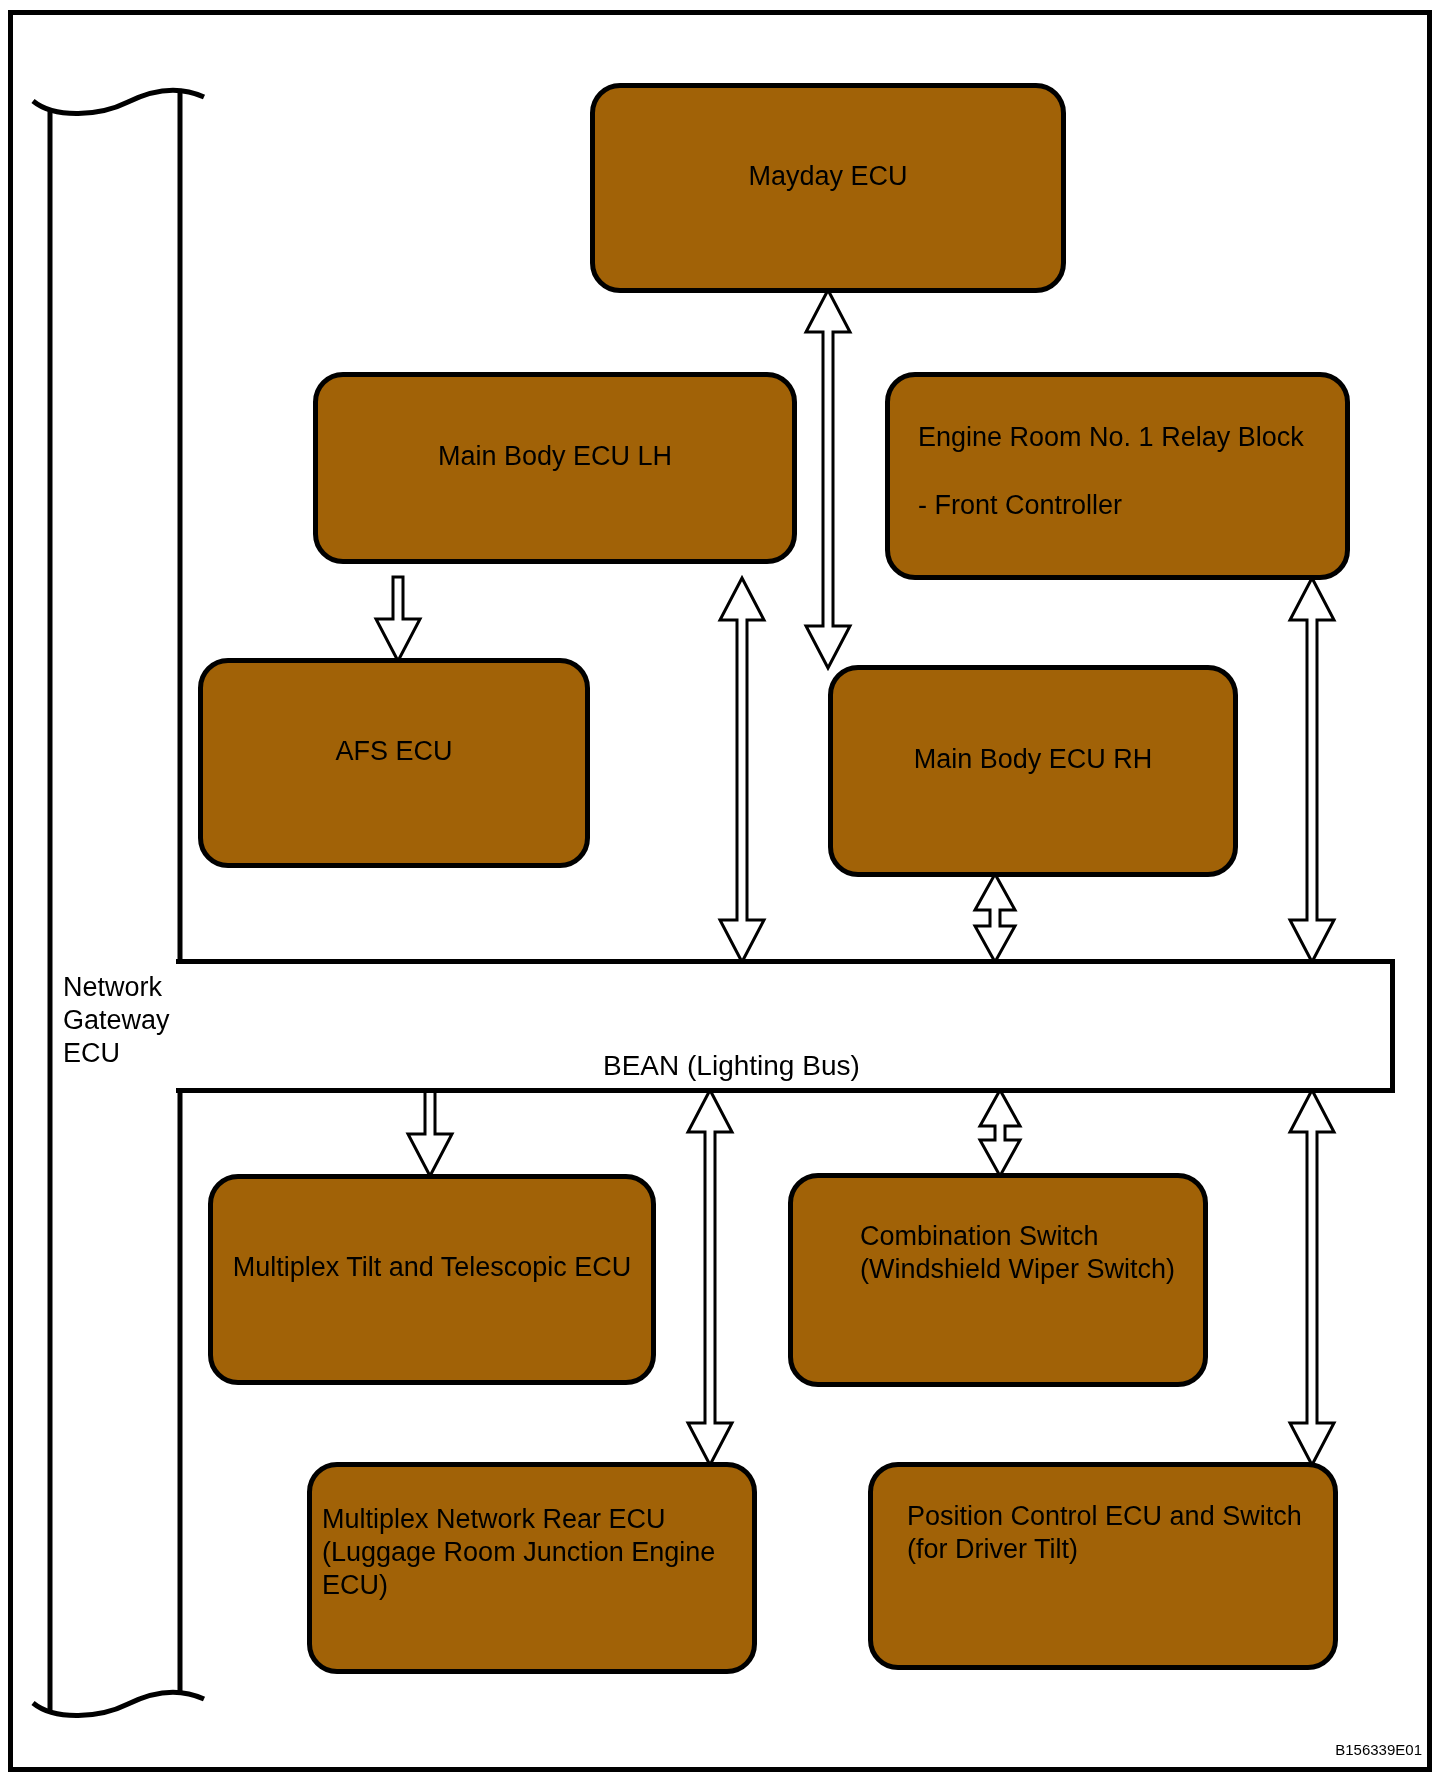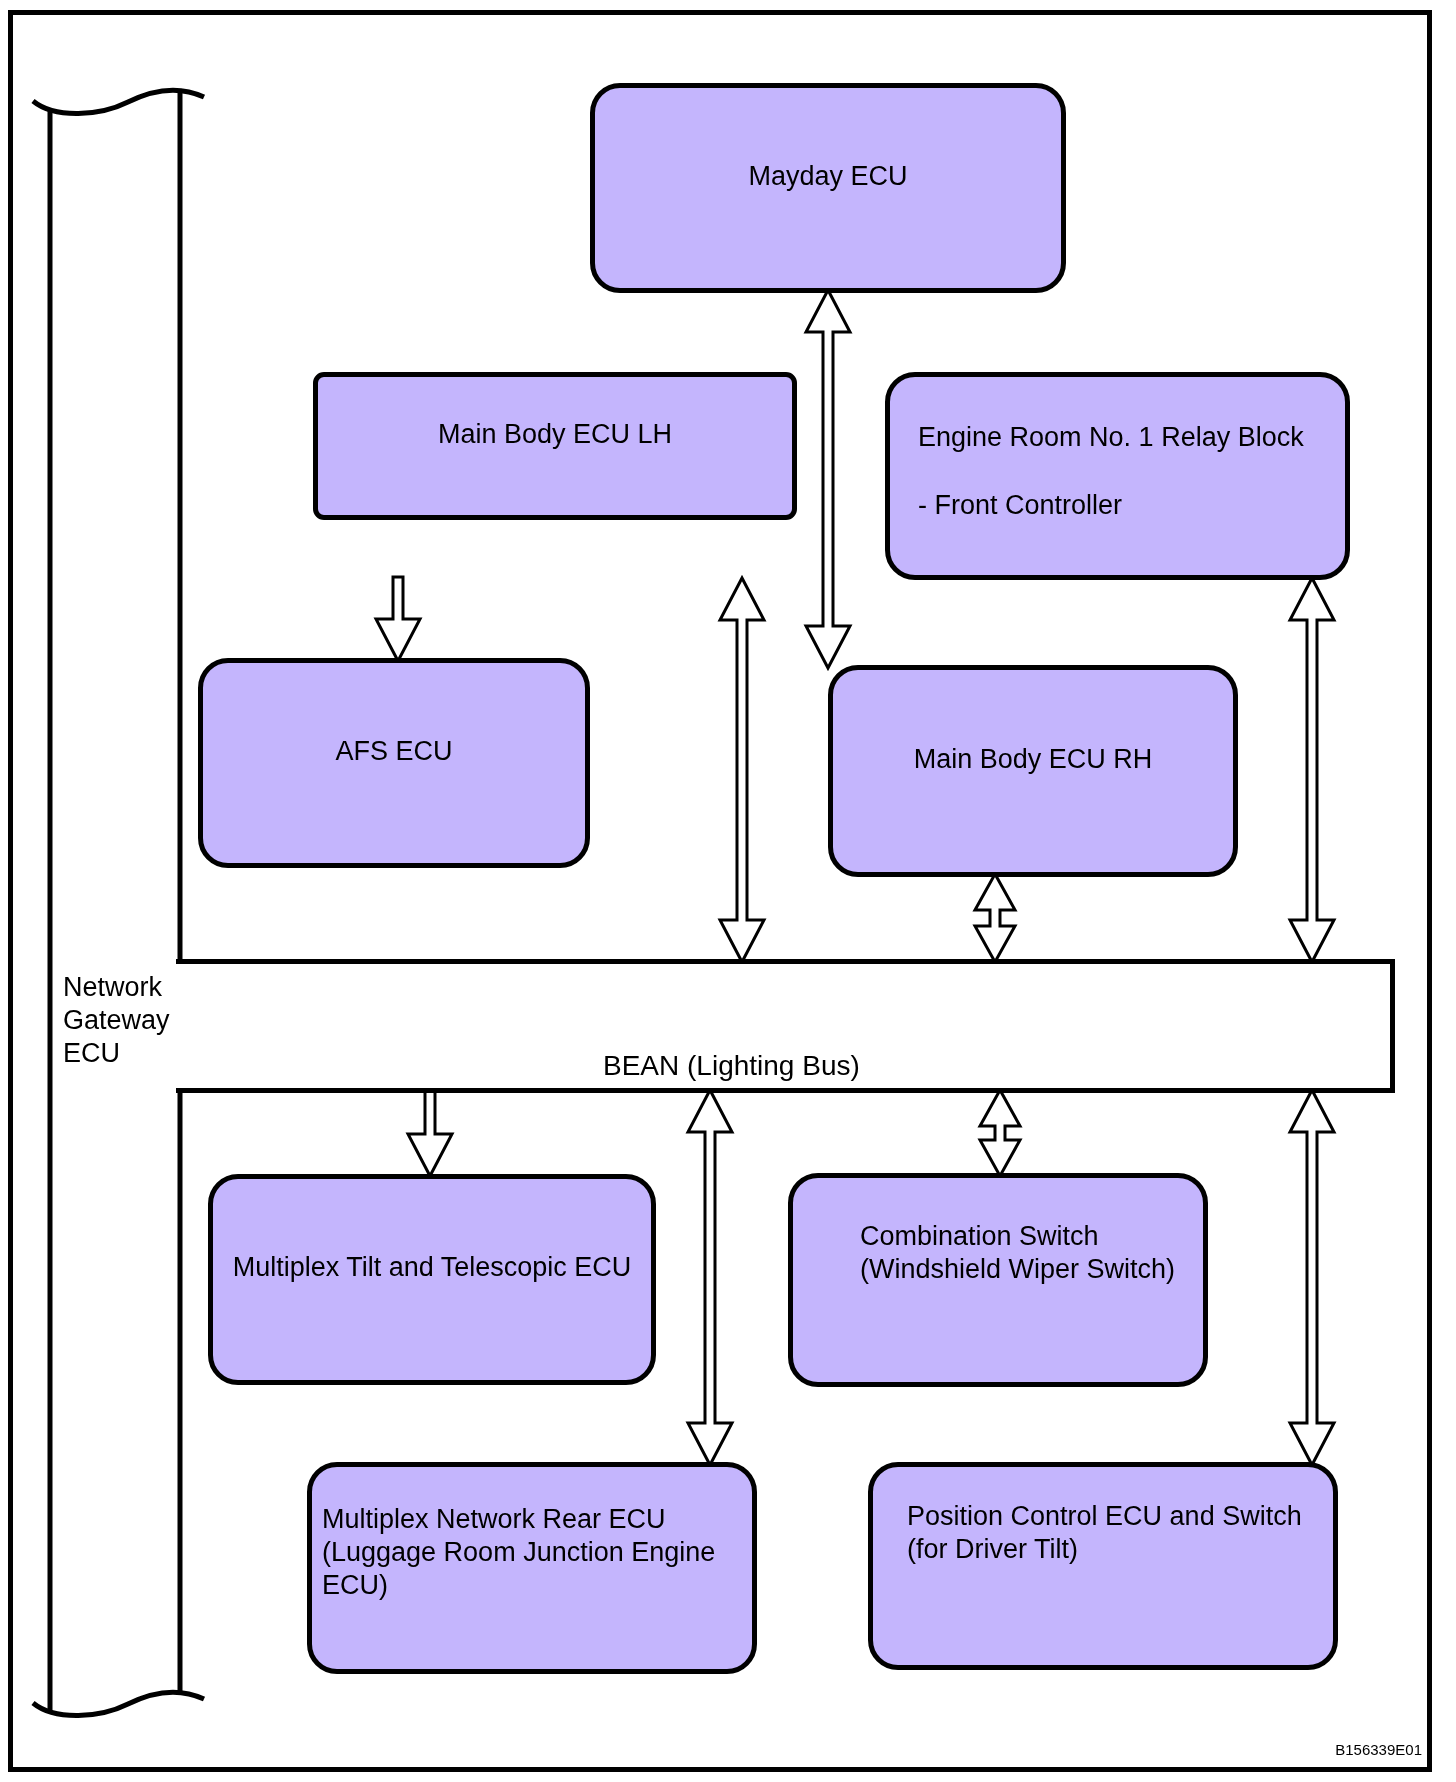--- a/index.html
+++ b/index.html
@@ -32,38 +32,38 @@
     top: 0;
     width: 1456px;
     height: 1782px;
     z-index: 1;
   }
   .node {
     position: absolute;
     border: 5px solid #000000;
     border-radius: 30px;
     box-sizing: border-box;
-    background: #c4b5fd;
+    background: #a16207;
     z-index: 2;
     font-size: 27px;
     line-height: 33px;
   }
   .node.centered {
     display: flex;
     align-items: center;
     justify-content: center;
     padding-bottom: 24px;
     text-align: center;
   }
   .node.text-left span {
     display: block;
   }
   
   .n-mayday        { left: 590px; top: 83px;   width: 476px; height: 210px; }
-  .n-lh            { left: 313px; top: 372px;  width: 484px; height: 148px; border-radius: 11px; }
+  .n-lh            { left: 313px; top: 372px;  width: 484px; height: 192px; }
   .n-engine        { left: 885px; top: 372px;  width: 465px; height: 208px;
                      padding: 44px 10px 0 28px; }
   .n-engine .gap   { margin-top: 35px; }
   .n-afs           { left: 198px; top: 658px;  width: 392px; height: 210px; }
   .n-rh            { left: 790px; top: 665px;  width: 410px; height: 212px; margin-left: 38px; }
   .n-tilt          { left: 208px; top: 1174px; width: 448px; height: 211px; }
   .n-comb          { left: 788px; top: 1173px; width: 420px; height: 214px;
                      padding: 42px 10px 0 67px; }
   .n-rear          { left: 307px; top: 1462px; width: 450px; height: 212px;
                      padding: 36px 6px 0 10px; }

